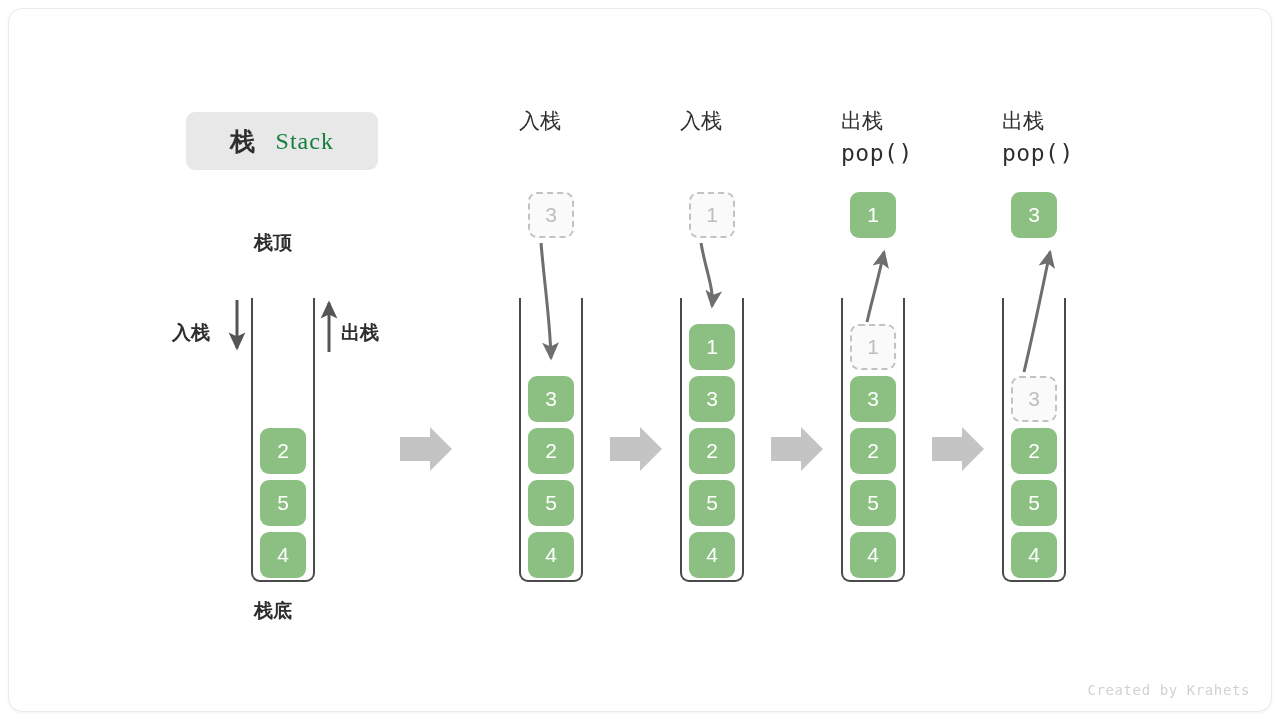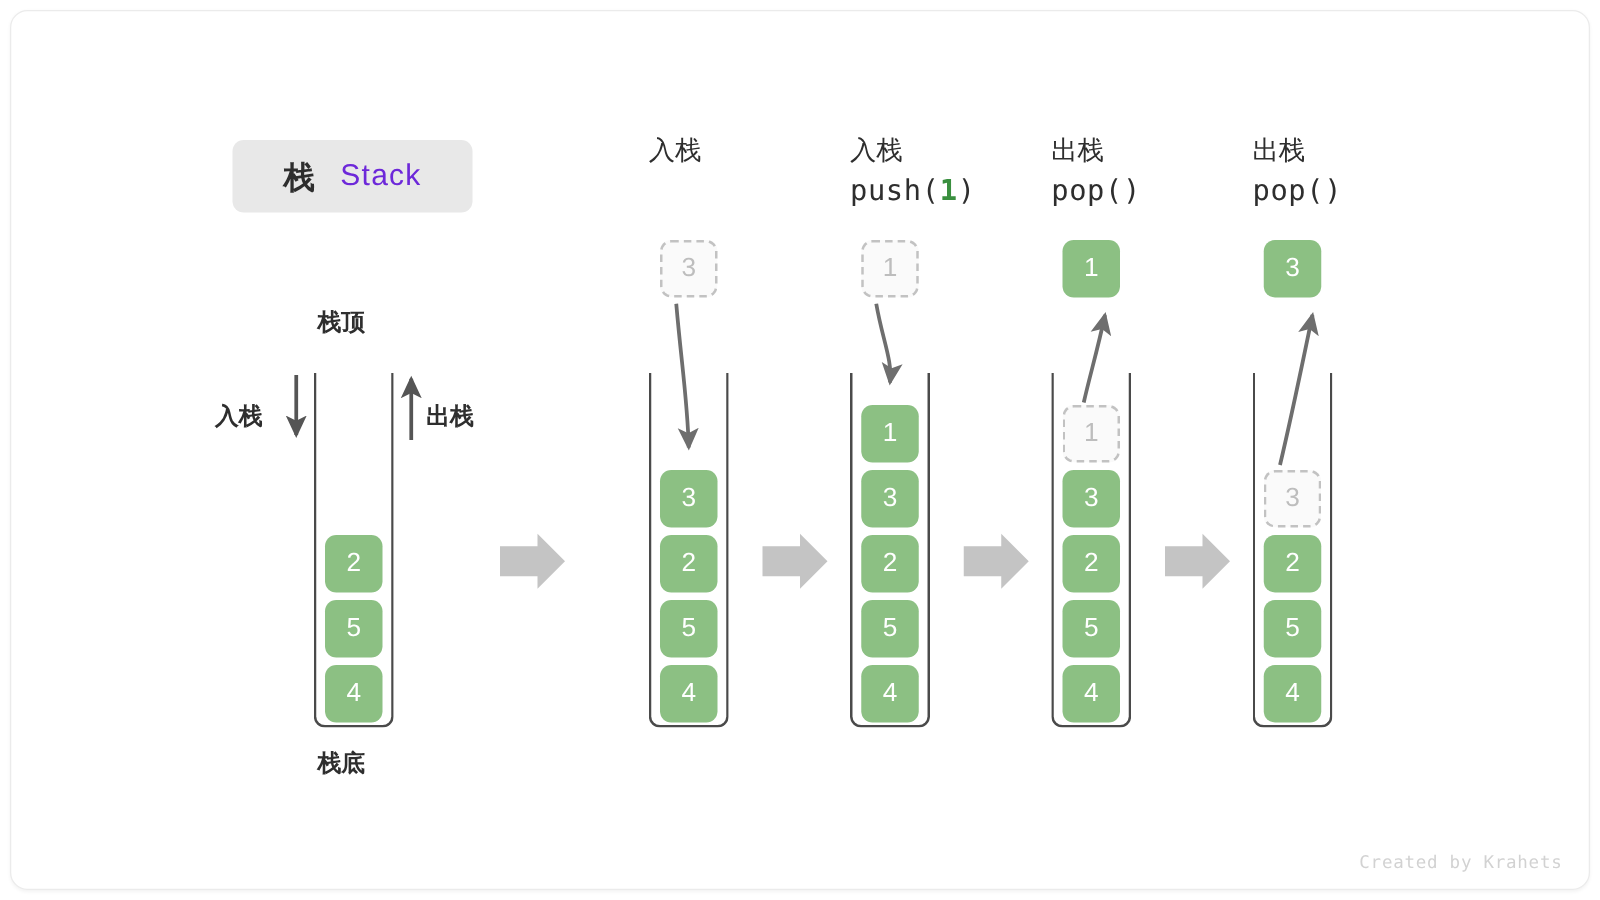--- a/index.html
+++ b/index.html
@@ -45,23 +45,23 @@
     align-items: center;
     justify-content: center;
   }
   .title-badge .t-cn {
     font-size: 25px;
     font-weight: bold;
     color: #2e2e2e;
     letter-spacing: 0.5px;
   }
   .title-badge .t-en {
-    font-family: Liberation Sans, sans-serif;
+    font-family: Liberation Serif, serif;
     font-size: 24px;
-    color: #6d28d9;
+    color: #15803d;
     margin-left: 20px;
     letter-spacing: 1px;
   }
 
   
   .cn-label {
     position: absolute;
     font-size: 19px;
     font-weight: bold;
     color: #2e2e2e;
@@ -179,21 +179,21 @@
 <body>
 
 <div id="canvas">
   <div class="card-frame"></div>
 
   <div class="title-badge">
     <span class="t-cn">栈</span>
     <span class="t-en">Stack</span>
   </div>
 
-  <div class="cn-label" style="left:254px; top:245px;">栈顶</div>
+  <div class="cn-label" style="left:254px; top:230px;">栈顶</div>
   <div class="cn-label" style="left:254px; top:598px;">栈底</div>
   <div class="cn-label" style="left:172px; top:320px;">入栈</div>
   <div class="cn-label" style="left:341px; top:320px;">出栈</div>
 
   <div id="columns-root">
       <div class="stack-wrap" style="left: 251px; top: 0px;">
         <div class="stack-vessel" style="top: 298px; height: 284px;"></div>
         <div class="cell filled" style="left: 9px; top: 428px;">2</div>
         <div class="cell filled" style="left: 9px; top: 480px;">5</div>
         <div class="cell filled" style="left: 9px; top: 532px;">4</div>
@@ -204,21 +204,20 @@
       <div class="float-cell ghost" style="left: 528px; top: 192px;">3</div>
       <div class="stack-wrap" style="left: 519px; top: 0px;">
         <div class="stack-vessel" style="top: 298px; height: 284px;"></div>
         <div class="cell filled" style="left: 9px; top: 376px;">3</div>
         <div class="cell filled" style="left: 9px; top: 428px;">2</div>
         <div class="cell filled" style="left: 9px; top: 480px;">5</div>
         <div class="cell filled" style="left: 9px; top: 532px;">4</div>
       </div>
       <div class="col-header" style="left: 680px; top: 106px;">
         <div class="line-cn">入栈</div>
-        <div class="line-code"><span>push(</span><span class="arg">1</span><span>)</span></div>
       </div>
       <div class="float-cell ghost" style="left: 689px; top: 192px;">1</div>
       <div class="stack-wrap" style="left: 680px; top: 0px;">
         <div class="stack-vessel" style="top: 298px; height: 284px;"></div>
         <div class="cell filled" style="left: 9px; top: 324px;">1</div>
         <div class="cell filled" style="left: 9px; top: 376px;">3</div>
         <div class="cell filled" style="left: 9px; top: 428px;">2</div>
         <div class="cell filled" style="left: 9px; top: 480px;">5</div>
         <div class="cell filled" style="left: 9px; top: 532px;">4</div>
       </div>

